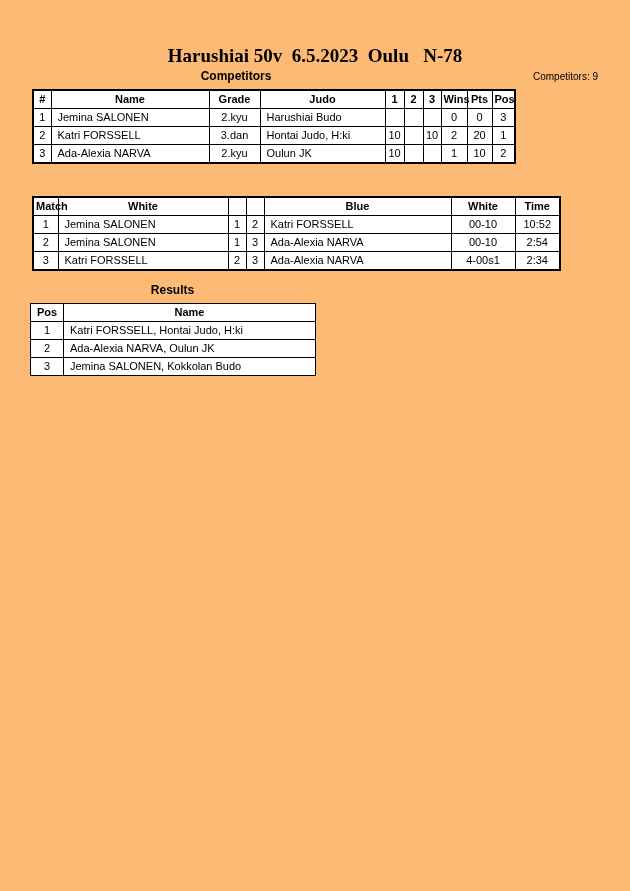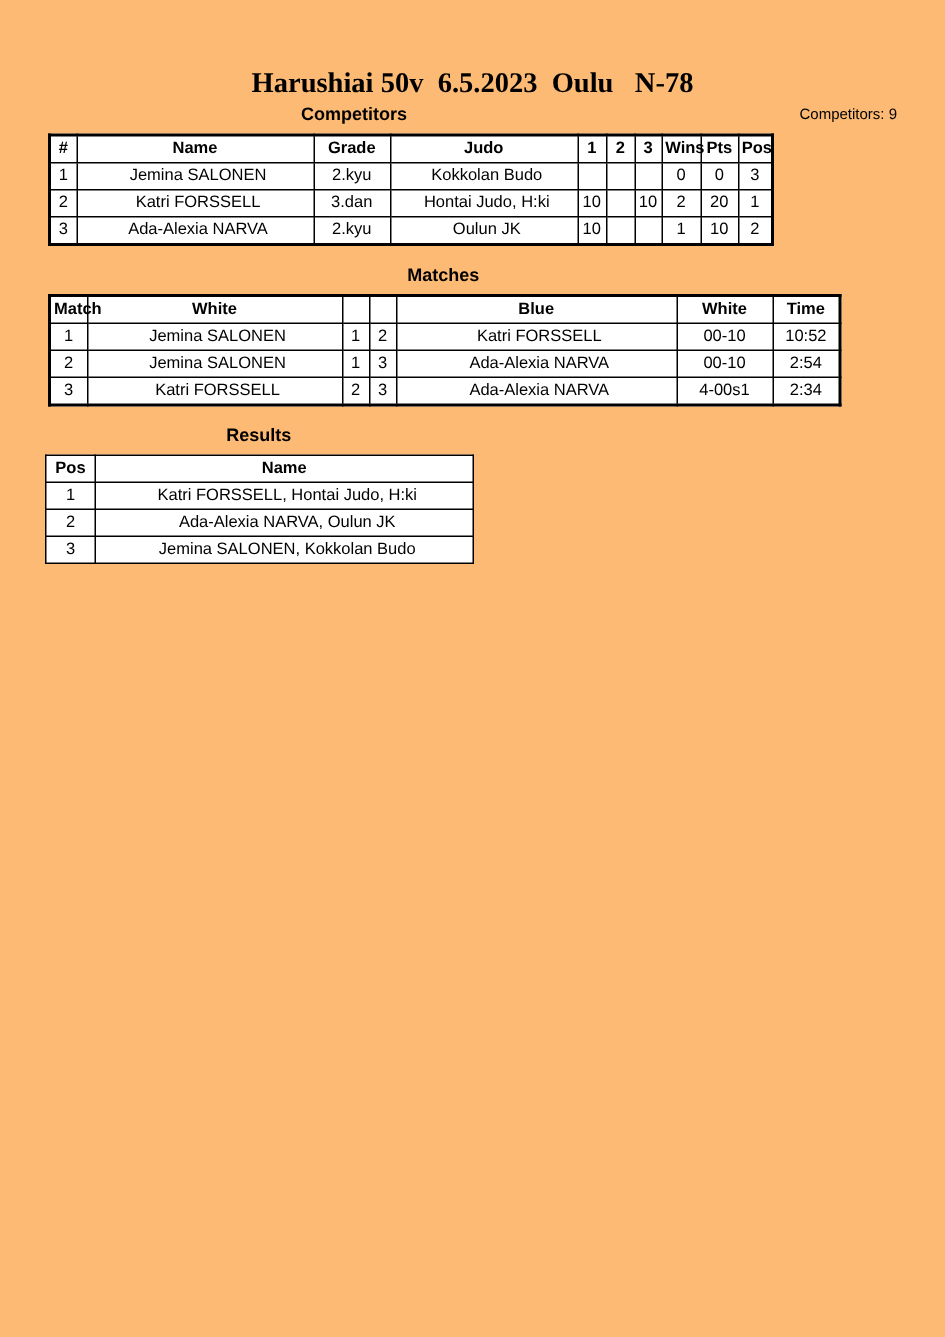--- a/index.html
+++ b/index.html
@@ -23,21 +23,21 @@
   }
   table{
     border-collapse:collapse;table-layout:fixed;position:absolute;
     font-size:11px;background:#fff;
   }
   th,td{
     border:1px solid #000;height:17px;line-height:17px;padding:0 2px;
     white-space:nowrap;vertical-align:middle;text-align:center;
   }
   th{font-weight:bold;}
-  td.l{text-align:center;padding-left:6px;}
+  td.l{text-align:left;padding-left:6px;}
   .thick{border:2px solid #000;}
   .competitors-table{left:32px;top:89px;width:482px;}
   .matches-table{left:32px;top:196px;width:527px;}
   .results-table{left:30px;top:303px;width:285px;}
 </style>
 </head>
 <body>
 
 <div class="page">
 
@@ -71,21 +71,21 @@
         <th>Wins</th>
         <th>Pts</th>
         <th>Pos</th>
       </tr>
     </thead>
     <tbody>
       <tr>
         <td>1</td>
         <td class="l">Jemina SALONEN</td>
         <td>2.kyu</td>
-        <td class="l">Kokkolan Budo</td>
+        <td class="l">Harushiai Budo</td>
         <td></td>
         <td></td>
         <td></td>
         <td>0</td>
         <td>0</td>
         <td>3</td>
       </tr>
       <tr>
         <td>2</td>
         <td class="l">Katri FORSSELL</td>
@@ -106,21 +106,20 @@
         <td>10</td>
         <td></td>
         <td></td>
         <td>1</td>
         <td>10</td>
         <td>2</td>
       </tr>
     </tbody>
   </table>
 
-  <div class="section-label matches-label">Matches</div>
 
   <table class="matches-table thick">
     <colgroup>
       <col style="width:25px">
         <col style="width:170px">
         <col style="width:18px">
         <col style="width:18px">
       <col style="width:187px">
         <col style="width:64px">
         <col style="width:45px">

